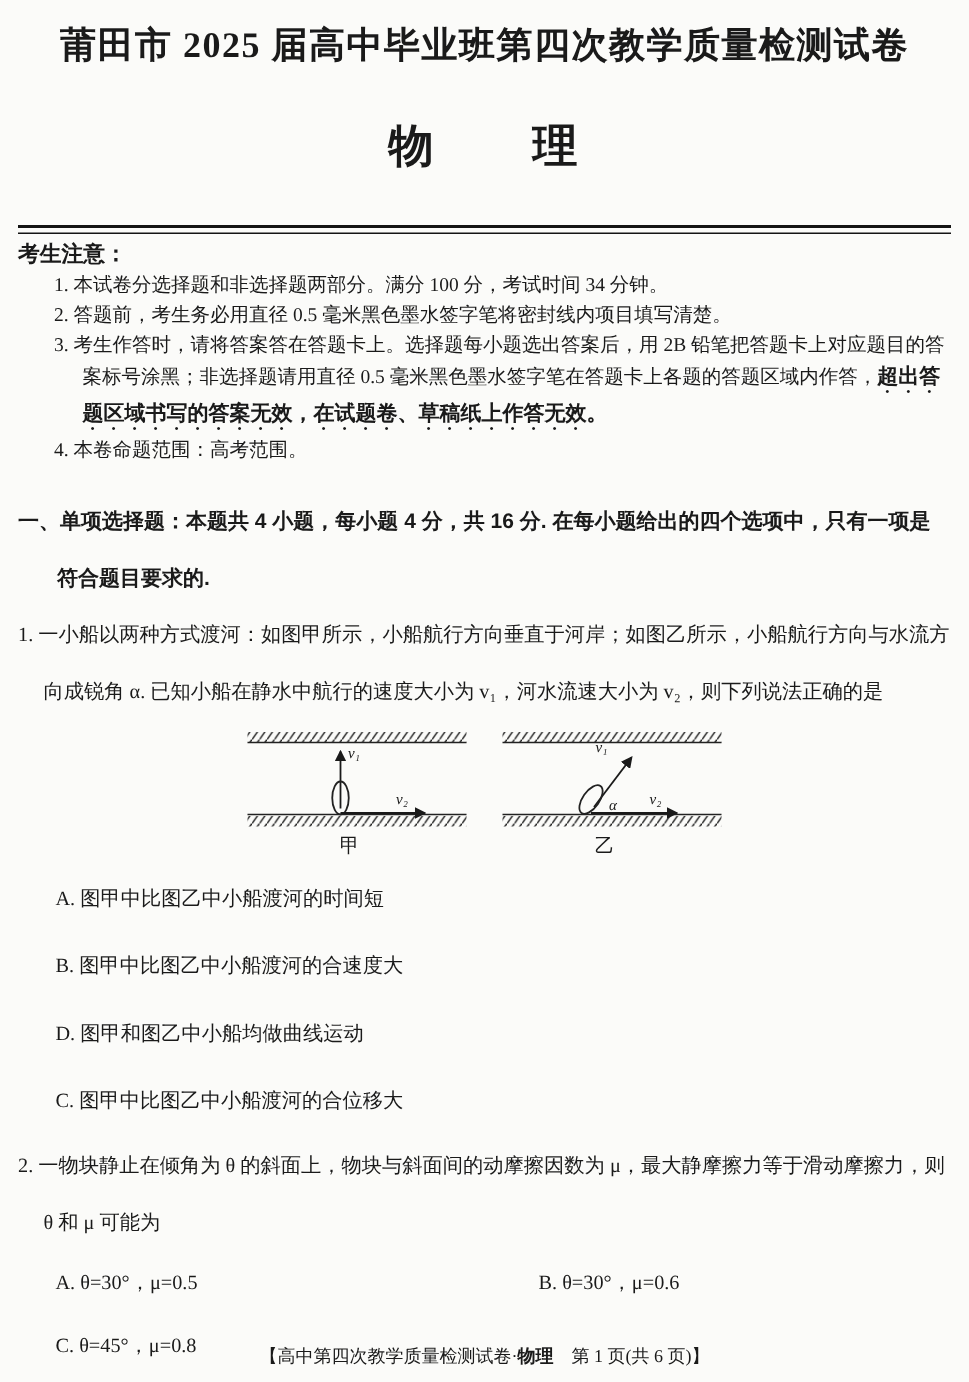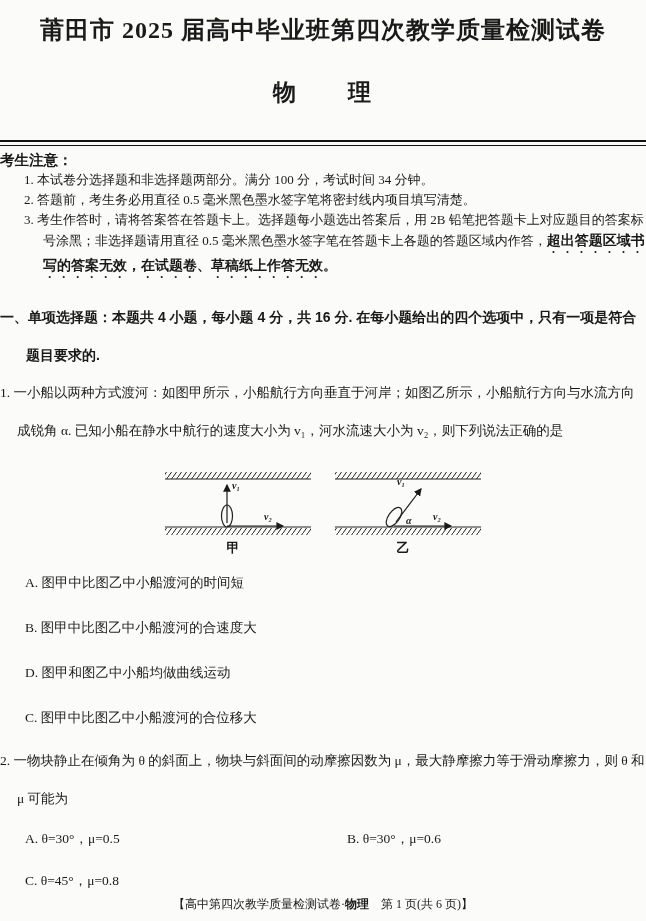--- a/index.html
+++ b/index.html
@@ -2,30 +2,30 @@
 <html><head>
 <meta charset="utf-8">
 <style>
   * { margin:0; padding:0; box-sizing:border-box; }
   html,body { width:646px; }
   body {
     width:646px; height:921px; overflow:hidden;
     background:#fbfbf9; color:#1a1a1a;
     font-family:"Liberation Serif", serif;
   }
-  .page { width:646px; height:921px; padding:0 0; position:relative; }
+  .page { width:646px; height:921px; padding:0 12px; position:relative; }
 
   .doc-title {
     padding-top:14px; text-align:center;
     font-size:24px; font-weight:bold; letter-spacing:1px;
     font-family:"Liberation Serif", serif;
   }
   .doc-subject {
     margin-top:31px; text-align:center;
-    font-size:23px; font-weight:bold; letter-spacing:2px;
+    font-size:30px; font-weight:bold; letter-spacing:2px;
     font-family:"Liberation Sans", sans-serif;
   }
   .double-rule {
     margin-top:32px; height:6px;
     border-top:2.5px solid #141414;
     border-bottom:1.5px solid #141414;
   }
 
   .notice { margin-top:4px; }
   .notice-heading {
@@ -49,21 +49,21 @@
     font-weight:bold; font-size:14px; line-height:38px;
     padding-left:26px; text-indent:-26px;
   }
 
   .stem {
     font-size:13.5px; line-height:38px;
     padding-left:17px; text-indent:-17px;
   }
   .q2-stem { margin-top:2px; }
 
-  .figure-wrap { width:320px; margin:20px auto 0;font-weight:bold; }
+  .figure-wrap { width:320px; margin:6px auto 0; }
   .figure-wrap svg { display:block; }
   svg text {
     font-family:"Liberation Serif", serif;
     font-style:italic; font-size:10px; fill:#1a1a1a;
   }
   svg text.panel-label { font-style:normal; font-size:13px; }
 
   .options-1col { margin-top:4px; }
   .options-1col .option {
     margin-left:25px; font-size:13.5px; height:45px; line-height:45px;
@@ -88,20 +88,21 @@
   <div class="doc-subject">物　　理</div>
 
   <div class="double-rule"></div>
 
   <div class="notice">
     <div class="notice-heading">考生注意：</div>
     <div class="notice-items">
       <div class="notice-item">1. 本试卷分选择题和非选择题两部分。满分 100 分，考试时间 34 分钟。</div>
       <div class="notice-item">2. 答题前，考生务必用直径 0.5 毫米黑色墨水签字笔将密封线内项目填写清楚。</div>
       <div class="notice-item"><span>3. 考生作答时，请将答案答在答题卡上。选择题每小题选出答案后，用 2B 铅笔把答题卡上对应题目的答案标号涂黑；非选择题请用直径 0.5 毫米黑色墨水签字笔在答题卡上各题的答题区域内作答，</span><span class="notice-emph">超出答题区域书写的答案无效，在试题卷、草稿纸上作答无效。</span></div>
+      <div class="notice-item">4. 本卷命题范围：高考范围。</div>
     </div>
   </div>
 
   <div class="section-heading">一、单项选择题：本题共 4 小题，每小题 4 分，共 16 分. 在每小题给出的四个选项中，只有一项是符合题目要求的.</div>
 
   <div class="stem">1. 一小船以两种方式渡河：如图甲所示，小船航行方向垂直于河岸；如图乙所示，小船航行方向与水流方向成锐角 α. 已知小船在静水中航行的速度大小为 v₁，河水流速大小为 v₂，则下列说法正确的是</div>
 
   <div class="figure-wrap">
     <svg width="320" height="86" viewBox="0 0 320 86">
       <defs>

